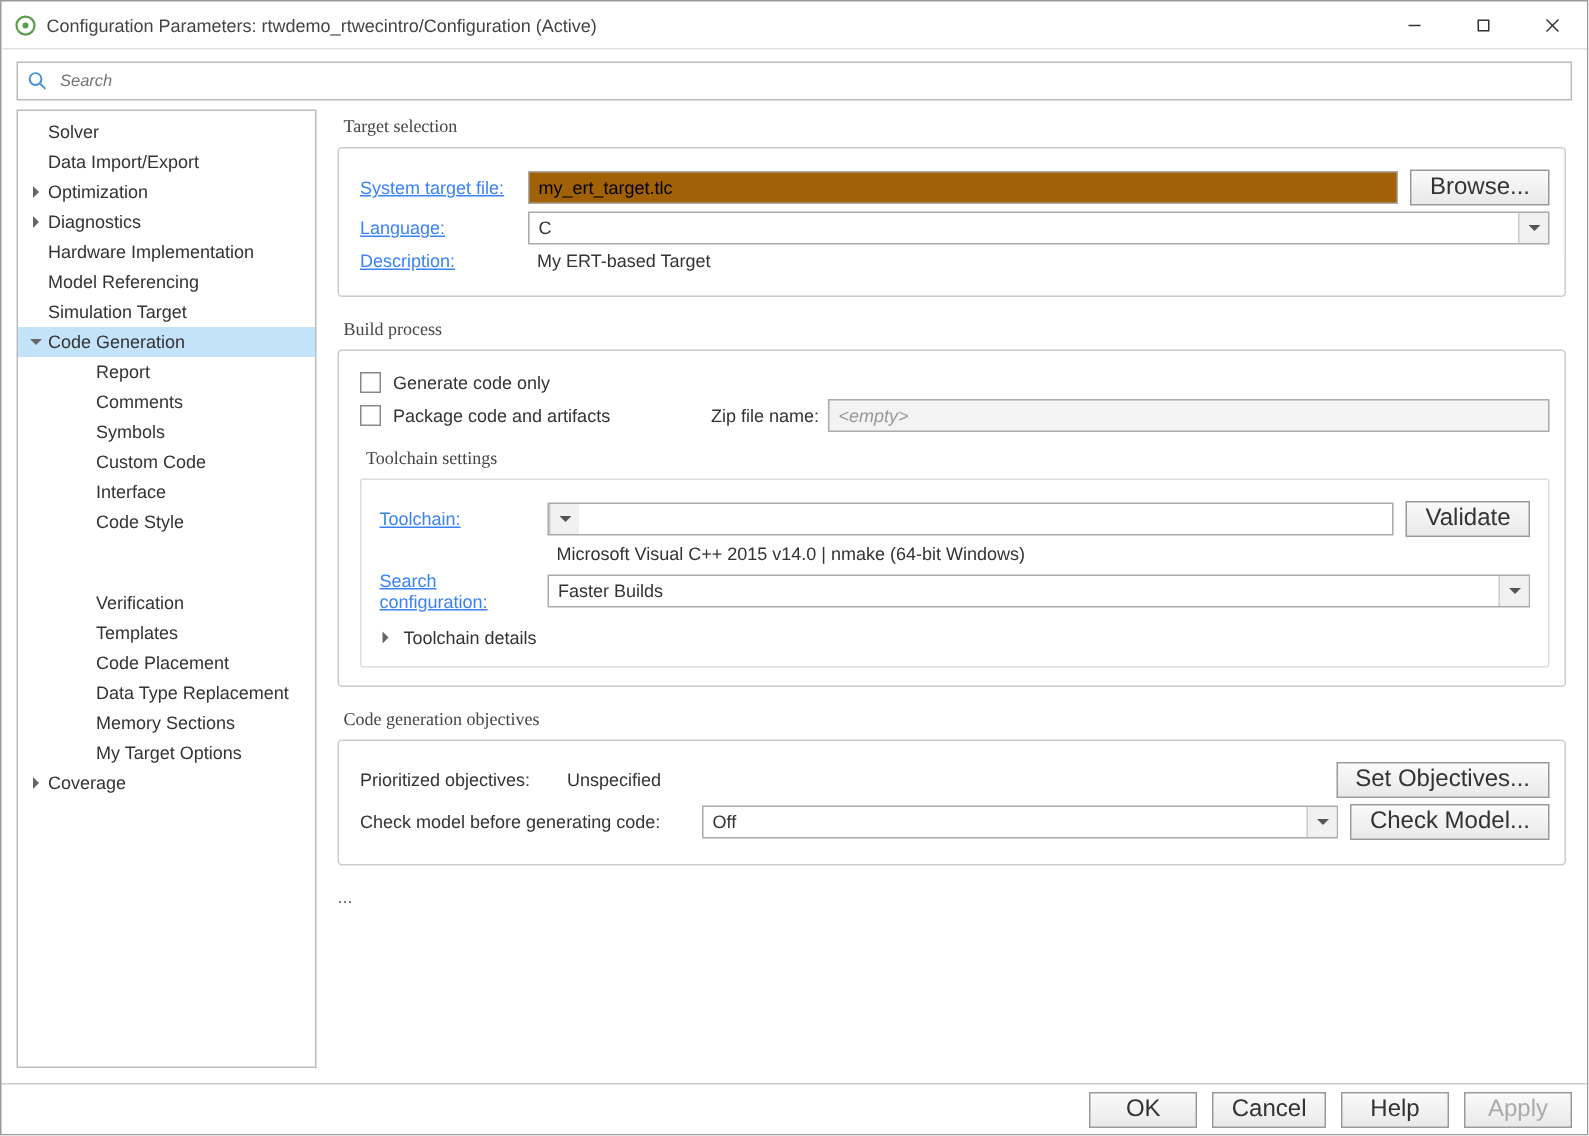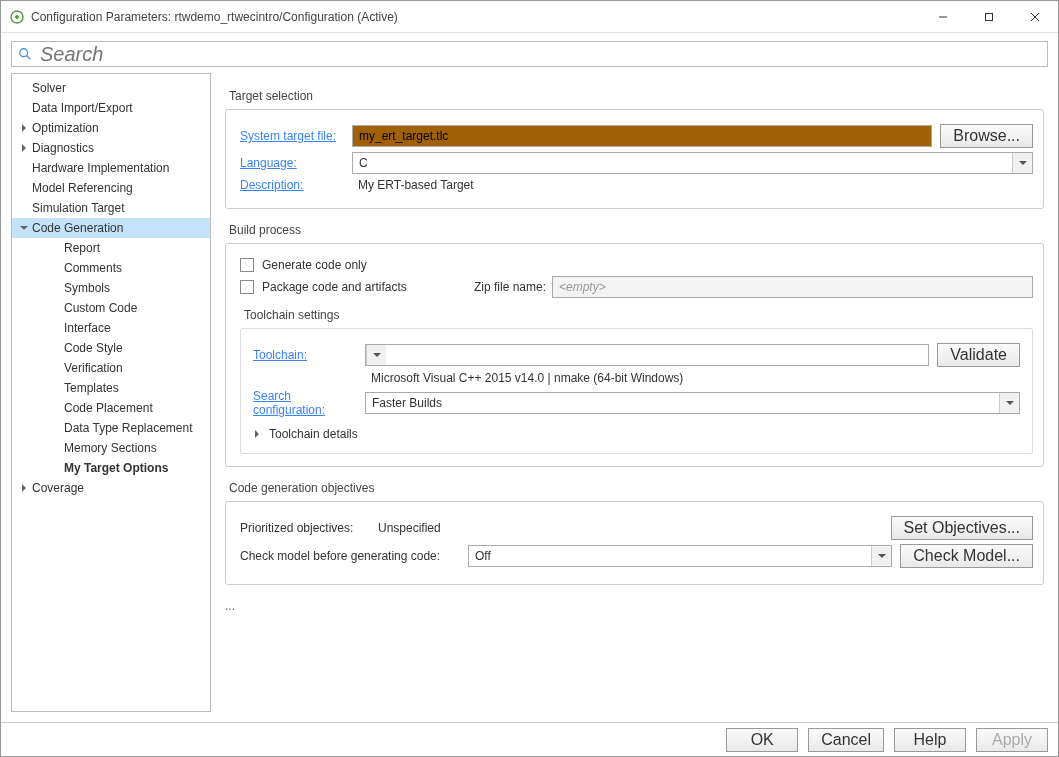--- a/index.html
+++ b/index.html
@@ -8,35 +8,35 @@
   
   .titlebar { height:32px; display:flex; align-items:center; padding:0 0 0 8px; border-bottom:1px solid #e0e0e0; }
   .titlebar .app-icon { width:16px; height:16px; margin-right:6px; }
   .titlebar .title { flex:0 0 auto; font-size:12px; color:#444; }
   .titlebar .spacer { flex:1; }
   .titlebar .win-btn { width:46px; height:32px; display:flex; align-items:center; justify-content:center; }
   
   .searchbar-wrap { padding:8px 10px 6px 10px; }
   .searchbar { display:flex; align-items:center; height:26px; border:1px solid #bbb; background:#fff; padding:0 6px; }
   .searchbar .mag { width:14px; height:14px; margin-right:6px; flex:0 0 auto; }
-  .searchbar input { flex:1; border:none; outline:none; font-size:20px; font-style:italic; color:#999; background:transparent; }
+  .searchbar input { flex:1; border:none; outline:none; font-size:11px; font-style:italic; color:#999; background:transparent; }
   
   .body { flex:1; display:flex; padding:0 10px 10px 10px; min-height:0; }
   .sidebar { width:200px; border:1px solid #bbb; background:#fff; padding:4px 0; overflow:auto; }
   .sidebar-item { display:flex; align-items:center; height:20px; padding-left:6px; cursor:default; }
   .sidebar-item .exp { width:12px; height:12px; margin-right:2px; display:flex; align-items:center; justify-content:center; color:#666; }
   .sidebar-item .exp svg { display:block; }
   .sidebar-item .lbl { white-space:nowrap; }
   .sidebar-item.selected { background:#c3e3fb; }
   .sidebar-item.sub .lbl { margin-left:14px; }
   
   .main { flex:1; padding:4px 4px 4px 14px; overflow:auto; }
   fieldset.group { border:1px solid #ccc; border-radius:3px; margin:0 0 14px 0; padding:10px 10px 12px 14px; }
   fieldset.group > legend, .group-label { font-size:12px; color:#444; padding:0 4px; }
-  .group-label.plain { margin:12px 0 6px 0; }
+  .group-label.plain { margin:0 0 6px 0;font-family:Liberation Serif, serif; }
   .row { display:flex; align-items:center; margin:4px 0; }
   .row .flabel { width:112px; color:#3b82f6;text-decoration:underline; }
   .row .wide-label { width:132px; color:#333; }
   input[type=text].field { height:22px; border:1px solid #aaa; padding:0 6px; font-size:12px; background:#a16207; flex:1; }
   input[type=text].field[readonly].dis { background:#f3f3f3; color:#999; font-style:italic; }
   .select { height:22px; border:1px solid #aaa; background:#fff; display:flex; align-items:center; flex:1; }
   .select .sel-text { flex:1; padding:0 6px; }
   .select .sel-arrow { width:20px; height:100%; border-left:1px solid #ccc; background:#f1f1f1; display:flex; align-items:center; justify-content:center; }
   .btn { height:24px; padding:0 12px; border:1px solid #999; background:linear-gradient(#fafafa,#e9e9e9); cursor:default; font-size:16px; color:#333; display:inline-flex; align-items:center; justify-content:center; min-width:68px; }
   .btn.disabled { color:#aaa; }
@@ -158,41 +158,41 @@
           <span class="lbl">Custom Code</span>
         </div>
         <div class="sidebar-item sub" style="padding-left: 24px;">
           <span class="exp"></span>
           <span class="lbl">Interface</span>
         </div>
         <div class="sidebar-item sub" style="padding-left: 24px;">
           <span class="exp"></span>
           <span class="lbl">Code Style</span>
         </div>
-        <div class="sidebar-item sub" style="padding-left: 24px;">
+        <div class="sidebar-item sub" style="padding-left: 24px; margin-top: 34px;">
           <span class="exp"></span>
           <span class="lbl">Verification</span>
         </div>
         <div class="sidebar-item sub" style="padding-left: 24px;">
           <span class="exp"></span>
           <span class="lbl">Templates</span>
         </div>
         <div class="sidebar-item sub" style="padding-left: 24px;">
           <span class="exp"></span>
           <span class="lbl">Code Placement</span>
         </div>
         <div class="sidebar-item sub" style="padding-left: 24px;">
           <span class="exp"></span>
           <span class="lbl">Data Type Replacement</span>
         </div>
         <div class="sidebar-item sub" style="padding-left: 24px;">
           <span class="exp"></span>
           <span class="lbl">Memory Sections</span>
         </div>
-        <div class="sidebar-item sub" style="padding-left: 24px; font-weight: bold;">
+        <div class="sidebar-item sub" style="padding-left: 24px;">
           <span class="exp"></span>
           <span class="lbl">My Target Options</span>
         </div>
         <div class="sidebar-item">
           <span class="exp">
             <svg width="8" height="8" viewBox="0 0 8 8">
               <polygon points="2,0 6,4 2,8" fill="#666"></polygon>
             </svg>
           </span>
           <span class="lbl">Coverage</span>

